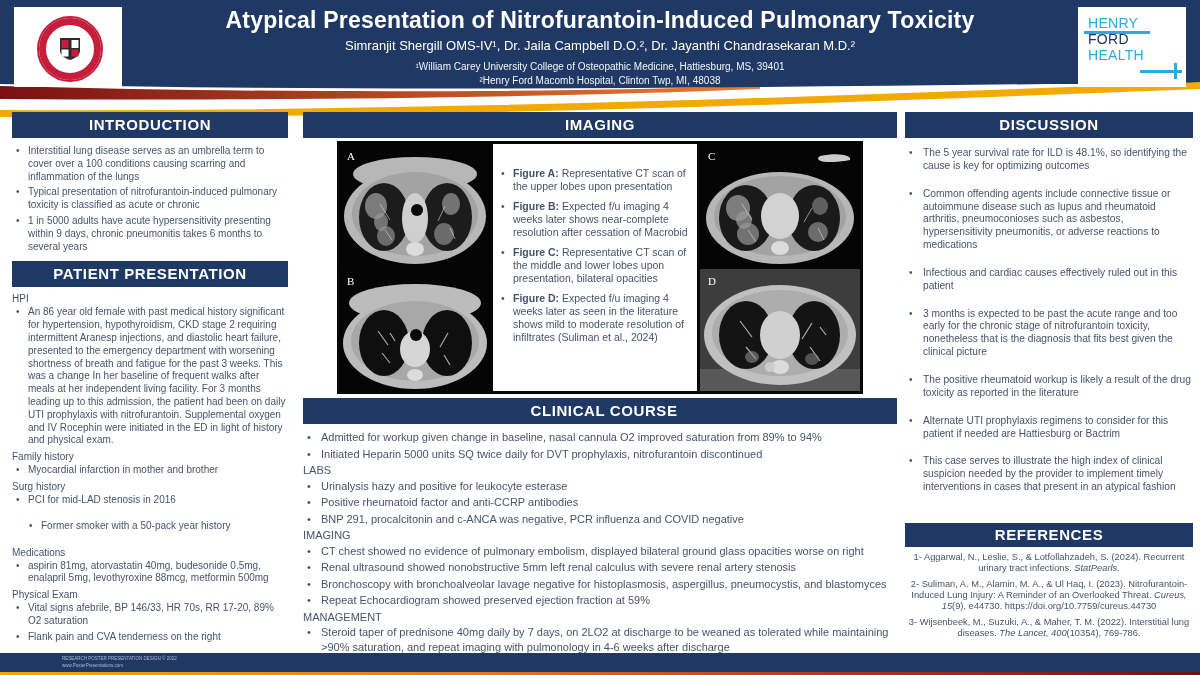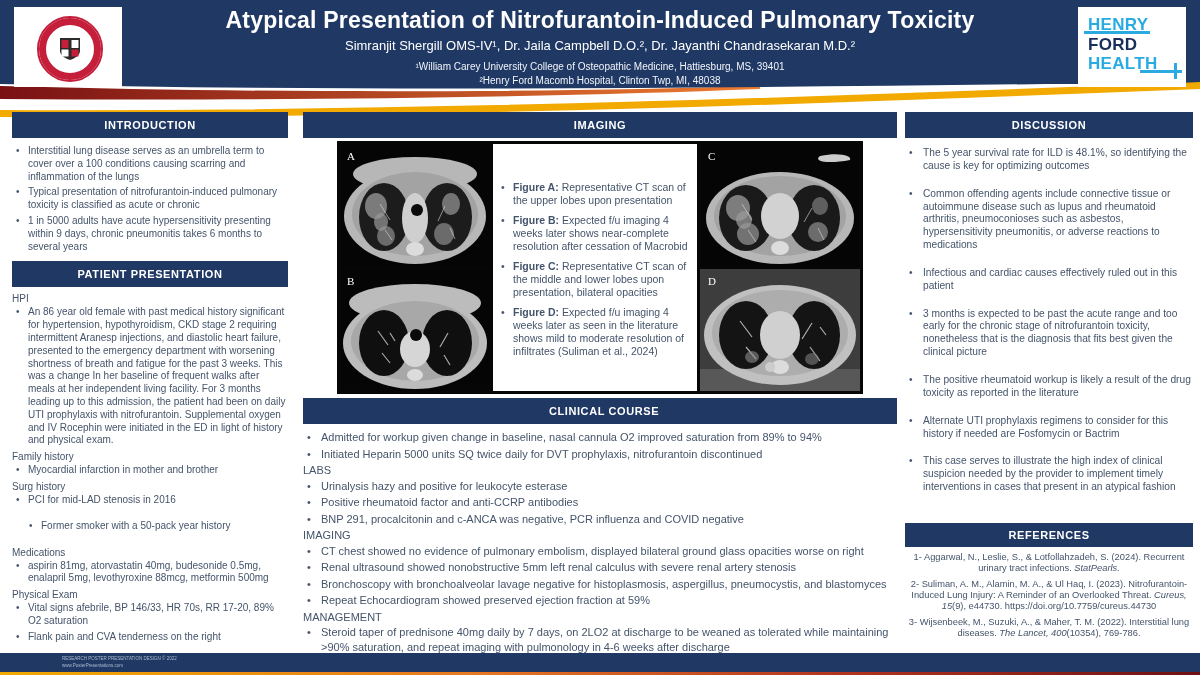--- a/index.html
+++ b/index.html
@@ -19,30 +19,30 @@
   .logo-right{left:1078px;}
 
   
   .seal{position:absolute;left:23px;top:9px;width:62px;height:62px;border-radius:50%;
         border:2px solid #C41E3A;display:flex;align-items:center;justify-content:center;}
   .seal-ring{width:48px;height:48px;border-radius:50%;border:7px solid #C41E3A;
              display:flex;align-items:center;justify-content:center;background:#fff;}
   .seal-shield{width:22px;height:24px;}
 
   
-  .hf{position:absolute;left:10px;top:8px;line-height:1.15;font-weight:bold;font-size:17px;letter-spacing:.3px;}
+  .hf{position:absolute;left:10px;top:8px;line-height:1.15;font-weight:normal;font-size:14px;letter-spacing:.3px;}
   .hf-blue{color:#29ABE2;}
   .hf-navy{color:#1A2E5A;}
   .hf-bar1{position:absolute;left:6px;top:24px;width:66px;height:2.5px;background:#29ABE2;z-index:7;}
   .hf-bar2{position:absolute;left:62px;top:63px;width:42px;height:2.5px;background:#29ABE2;z-index:7;}
   .hf-bar2v{position:absolute;left:96px;top:56px;width:2.5px;height:16px;background:#29ABE2;z-index:7;}
 
   
   .bar{background:#1F3864;color:#fff;font-weight:bold;text-align:center;
-       font-size:11px;line-height:26px;height:26px;letter-spacing:.6px;}
+       font-size:15px;line-height:26px;height:26px;letter-spacing:.6px;}
 
   
   .col-left{position:absolute;left:12px;top:112px;width:276px;}
   .col-mid{position:absolute;left:303px;top:112px;width:594px;}
   .col-right{position:absolute;left:905px;top:112px;width:288px;}
   .refs-block{position:absolute;left:905px;top:523px;width:288px;}
 
   ul.blist{list-style:none;margin:7px 0 8px 0;padding:0;}
   ul.blist li{position:relative;padding-left:16px;margin-bottom:3px;
               font-size:10px;line-height:1.28;}
@@ -59,21 +59,21 @@
   ul.disc{margin-top:9px;}
 
   
   .ref{font-size:9.3px;line-height:1.18;margin:5px 0 5px 0;text-align:center;}
 
   
   .montage{margin:3px 0 0 34px;width:526px;background:#060606;padding:3px;
            display:flex;gap:3px;box-sizing:border-box;}
   .stack{display:flex;flex-direction:column;gap:3px;}
   .stack svg{display:block;}
-  .capbox{background:#fff;width:204px;padding:30px 8px 0 6px;box-sizing:border-box;}
+  .capbox{background:#fff;width:204px;padding:16px 8px 0 6px;box-sizing:border-box;}
   ul.caps li{font-size:10.5px;line-height:1.24;margin-bottom:7px;padding-left:14px;}
   ul.caps li::before{left:2px;}
   ul.caps b{font-weight:bold;}
 
   
   .footer{position:absolute;left:0;top:653px;width:1200px;height:22px;background:#1F3864;}
   .footer-strip{position:absolute;left:0;bottom:0;width:1200px;height:3px;
       background:linear-gradient(90deg,#F2A900 0%,#E87722 40%,#B3331F 70%,#6E1114 100%);}
   .credit{position:absolute;left:62px;top:3px;font-size:4.5px;line-height:1.5;color:#aebbd0;}
 </style>
@@ -289,21 +289,21 @@
   <section class="col-right">
     <div class="bar">
       <span>DISCUSSION</span>
     </div>
     <ul class="blist disc">
       <li><span>The 5 year survival rate for ILD is 48.1%, so identifying the cause is key for optimizing outcomes</span></li>
       <li><span>Common offending agents include connective tissue or autoimmune disease such as lupus and rheumatoid arthritis, pneumoconioses such as asbestos, hypersensitivity pneumonitis, or adverse reactions to medications</span></li>
       <li><span>Infectious and cardiac causes effectively ruled out in this patient</span></li>
       <li><span>3 months is expected to be past the acute range and too early for the chronic stage of nitrofurantoin toxicity, nonetheless that is the diagnosis that fits best given the clinical picture</span></li>
       <li><span>The positive rheumatoid workup is likely a result of the drug toxicity as reported in the literature</span></li>
-      <li><span>Alternate UTI prophylaxis regimens to consider for this history if needed are Fosfomycin or Bactrim</span></li>
+      <li><span>Alternate UTI prophylaxis regimens to consider for this patient if needed are Hattiesburg or Bactrim</span></li>
       <li><span>This case serves to illustrate the high index of clinical suspicion needed by the provider to implement timely interventions in cases that present in an atypical fashion</span></li>
     </ul>
   </section>
 
   <section class="refs-block">
     <div class="bar" style="height:24px;line-height:24px;">
       <span>REFERENCES</span>
     </div>
     <p class="ref"><span>1- Aggarwal, N., Leslie, S., &amp; Lotfollahzadeh, S. (2024). Recurrent urinary tract infections. </span><i>StatPearls.</i><span></span></p>
     <p class="ref"><span>2- Suliman, A. M., Alamin, M. A., &amp; Ul Haq, I. (2023). Nitrofurantoin-Induced Lung Injury: A Reminder of an Overlooked Threat. </span><i>Cureus, 15</i><span>(9), e44730. https://doi.org/10.7759/cureus.44730</span></p>

